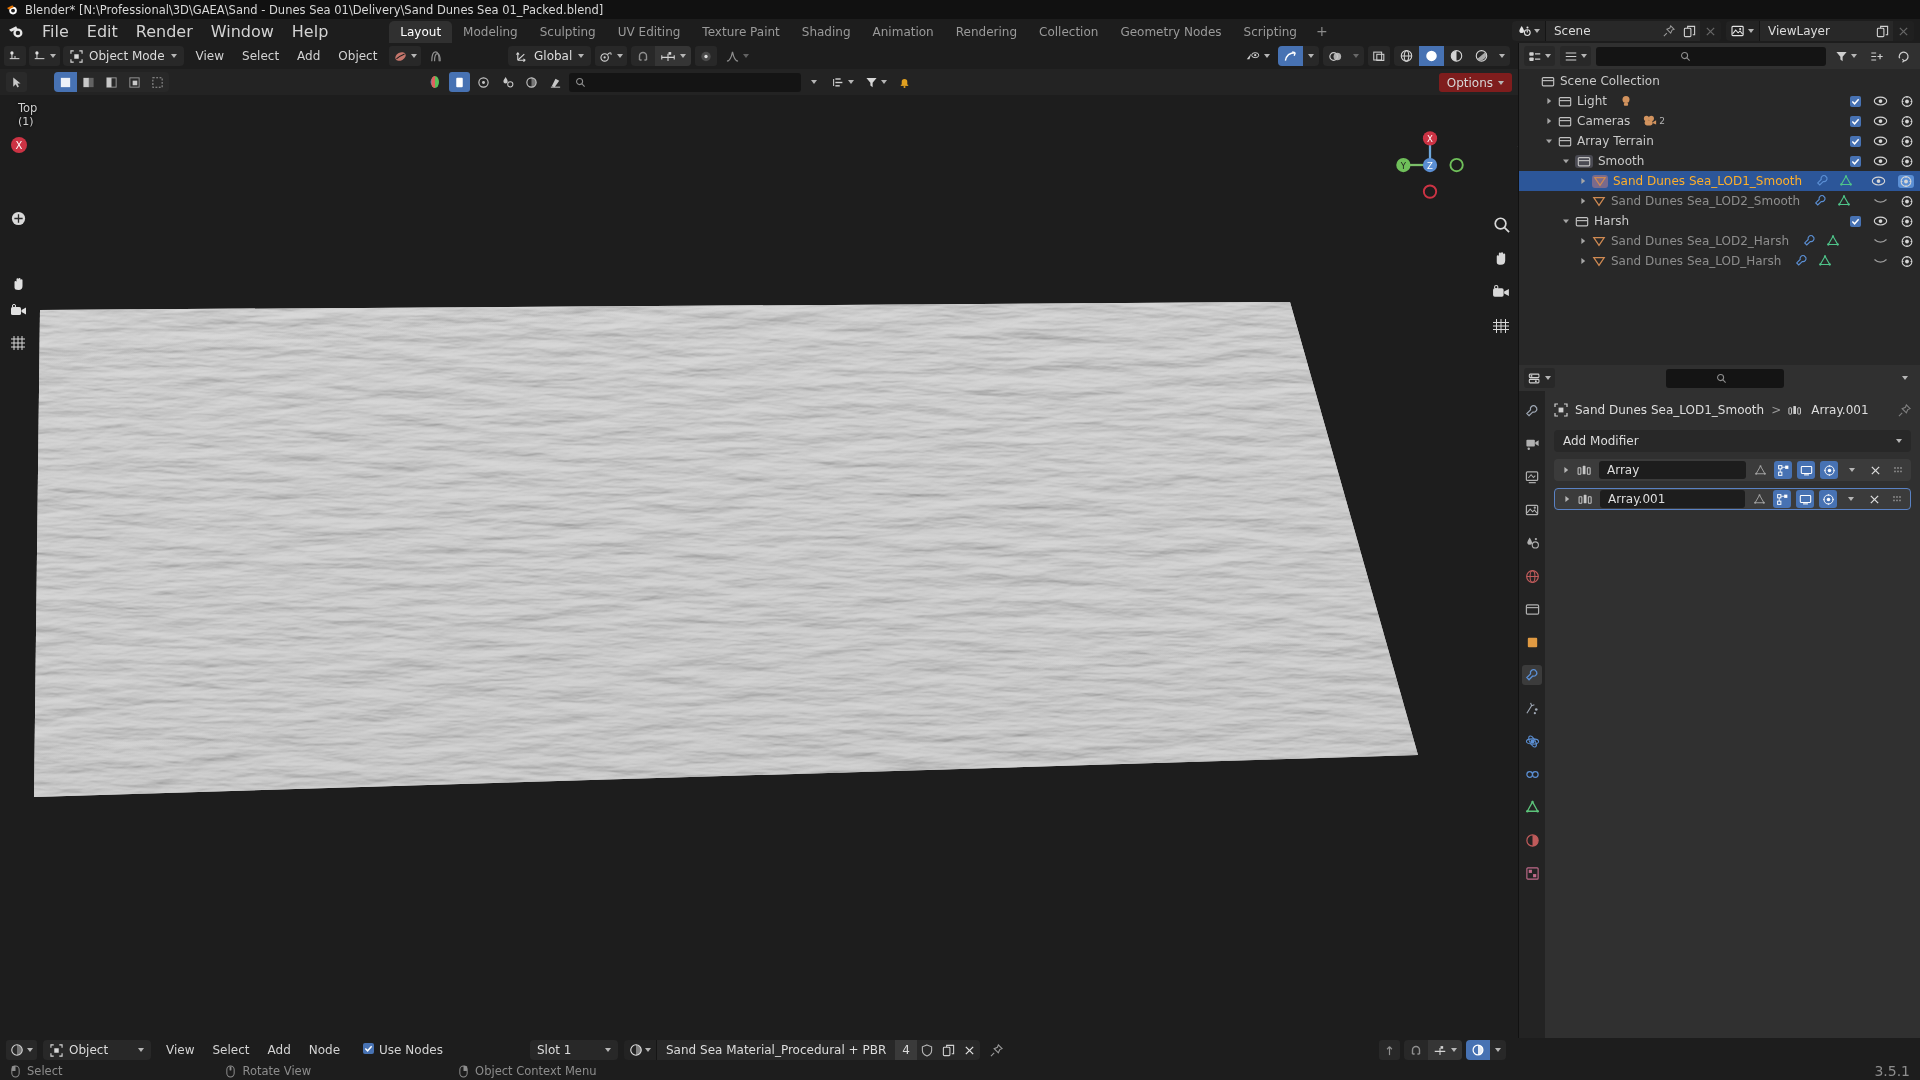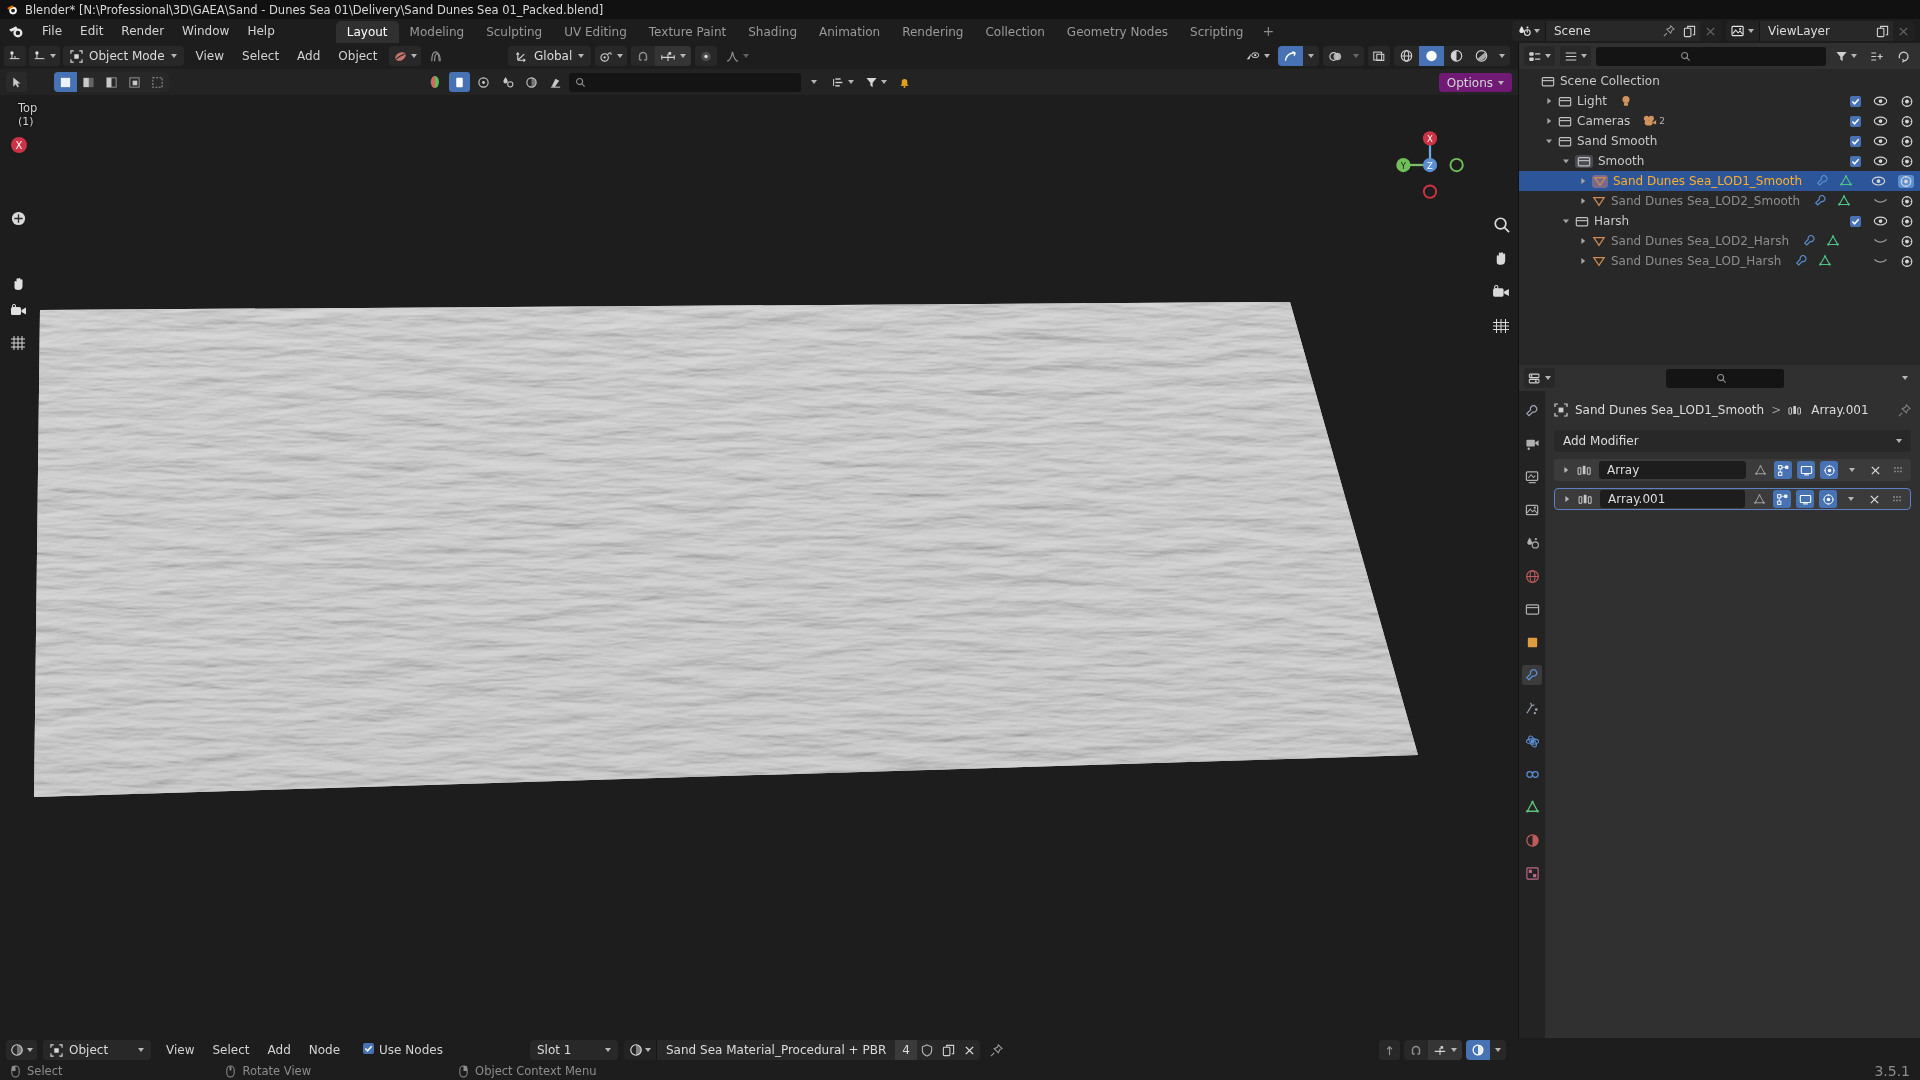--- a/index.html
+++ b/index.html
@@ -21,21 +21,21 @@
   .blender-logo { width:13px; height:13px; flex:0 0 auto; }
 
   
   .topbar {
     position:absolute; left:0; top:19px; width:1920px; height:24px;
     background:#1d1d1d; display:flex; align-items:flex-end;
   }
   .topbar-inner { display:flex; align-items:center; height:24px; padding-left:8px; }
   .tb-logo { width:17px; height:17px; margin-right:8px; }
   .menu-item {
-    font-size:12px; color:#d3d3d3; padding:2px 9px; height:19px;
+    font-size:16px; color:#d3d3d3; padding:2px 9px; height:19px;
     display:flex; align-items:center; border-radius:3px; cursor:default;
   }
   .ws-tabs { display:flex; align-items:flex-end; height:24px; margin-left:8px; }
   .ws-tab {
     font-size:12px; color:#9a9a9a; padding:0 11px; height:22px;
     display:flex; align-items:center; border-radius:5px 5px 0 0; cursor:default;
   }
   .ws-tab.active { background:#303030; color:#ffffff;margin-left:44px; }
   .ws-add { font-size:14px; color:#8b8b8b; padding:0 8px; height:22px; display:flex; align-items:center; }
 
@@ -81,21 +81,21 @@
   
   .vp-header2 {
     position:absolute; left:0; top:26px; width:1518px; height:26px;
     background:#232323; display:flex; align-items:center; padding-left:6px; gap:5px;
   }
   .search-box {
     height:19px; width:232px; background:#141414; border-radius:3px;
     display:flex; align-items:center; padding:0 6px; gap:5px; font-size:11px; color:#7a7a7a;
   }
   .options-btn {
-    position:absolute; right:6px; top:4px; height:19px; background:#701a75; border-radius:3px;
+    position:absolute; right:6px; top:4px; height:19px; background:#7f1d1d; border-radius:3px;
     display:flex; align-items:center; gap:5px; padding:0 8px; font-size:12px; color:#d6d6d6;
   }
 
   
   .canvas3d { position:absolute; left:0; top:52px; width:1518px; height:943px; background:#1d1d1d; overflow:hidden;margin-left:8px; }
   .vp-text { position:absolute; font-size:11.5px; color:#cfcfcf; text-shadow:0 0 3px #000; }
 
   .gizmo { position:absolute; right:58px; top:32px; width:76px; height:76px; }
   .vp-sidebtn {
     position:absolute; right:14px; width:22px; height:22px; display:flex; align-items:center; justify-content:center;
@@ -807,21 +807,21 @@
             <svg width="8" height="8" viewBox="0 0 8 8">
               <path d="M1 2.4 L7 2.4 L4 6.2 Z" fill="#a5a5a5"></path>
             </svg>
           </div>
           <span style="display: flex; align-items: center; margin-left: 3px;">
             <svg width="14" height="13" viewBox="0 0 16 14">
               <rect x="1.5" y="2.5" width="13" height="9.5" rx="1.2" fill="none" stroke="#c2c2c2" stroke-width="1.3"></rect>
               <path d="M1.5 6 H14.5" stroke="#c2c2c2" stroke-width="1.3"></path>
             </svg>
           </span>
-          <span class="ol-label">Sand Smooth</span>
+          <span class="ol-label">Array Terrain</span>
           <div class="ol-right">
             <span class="chk on">
               <svg width="9" height="9" viewBox="0 0 10 10">
                 <path d="M1.5 5 L4 7.6 L8.5 2.4" stroke="#fff" stroke-width="1.6" fill="none"></path>
               </svg>
             </span>
             <span style="display: flex; align-items: center;">
               <svg width="15" height="12" viewBox="0 0 16 12">
                 <ellipse cx="8" cy="6" rx="6.6" ry="4.2" fill="none" stroke="#d6d6d6" stroke-width="1.2"></ellipse>
                 <circle cx="8" cy="6" r="2" fill="#d6d6d6"></circle>

